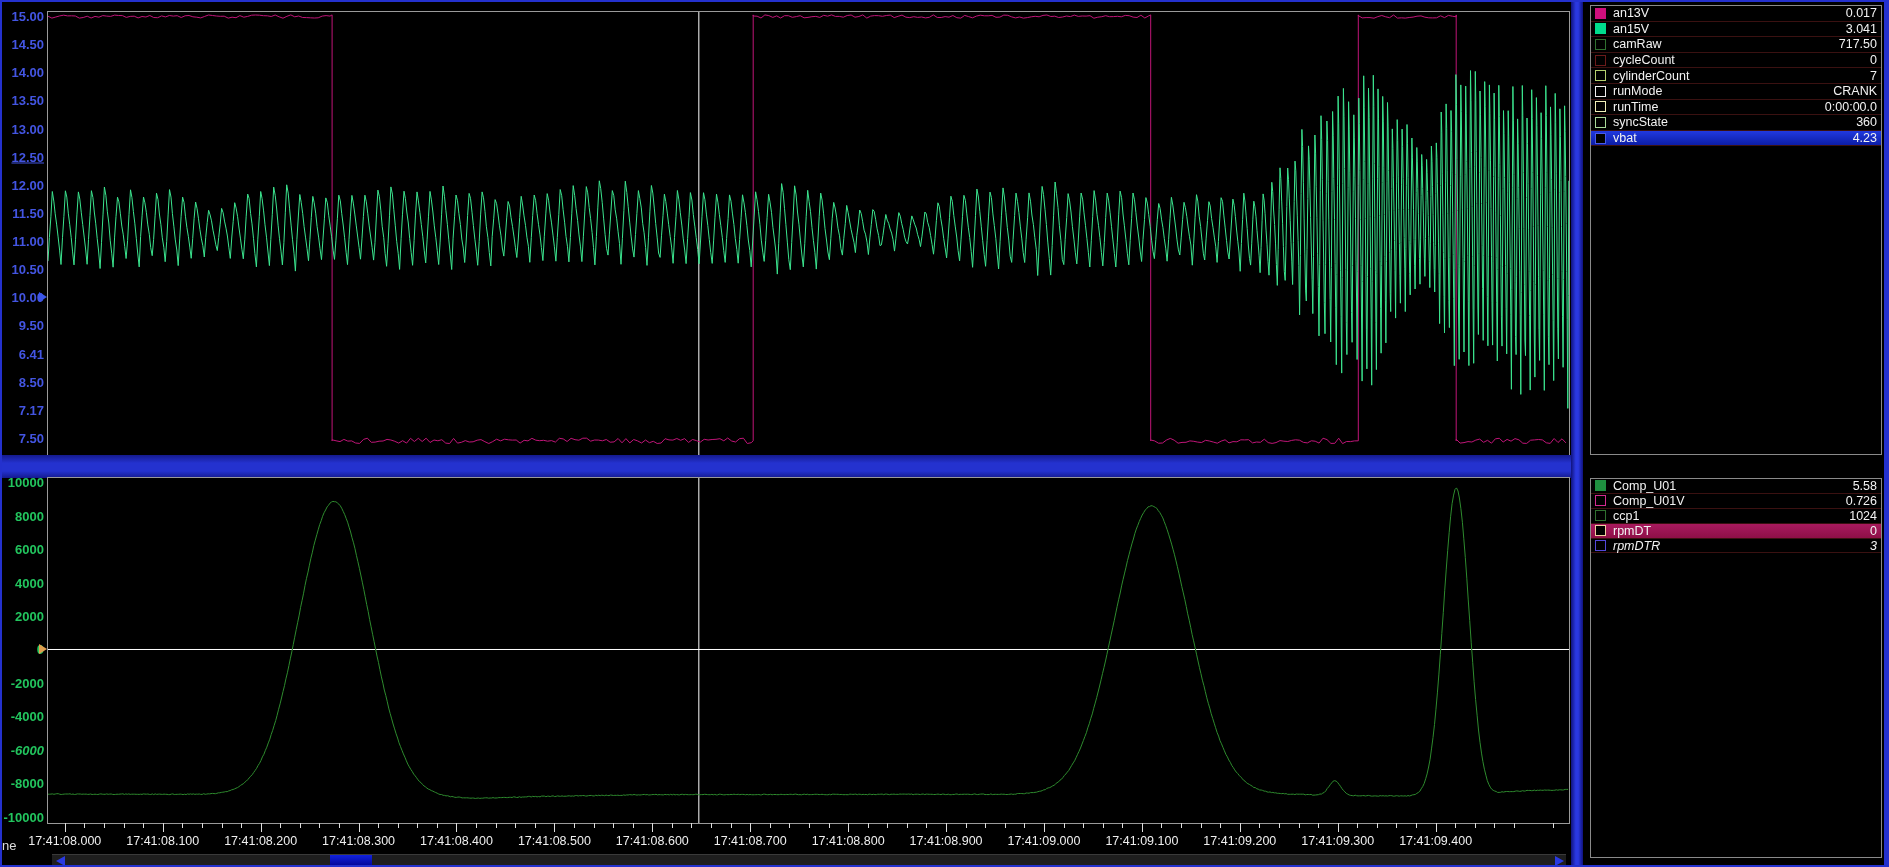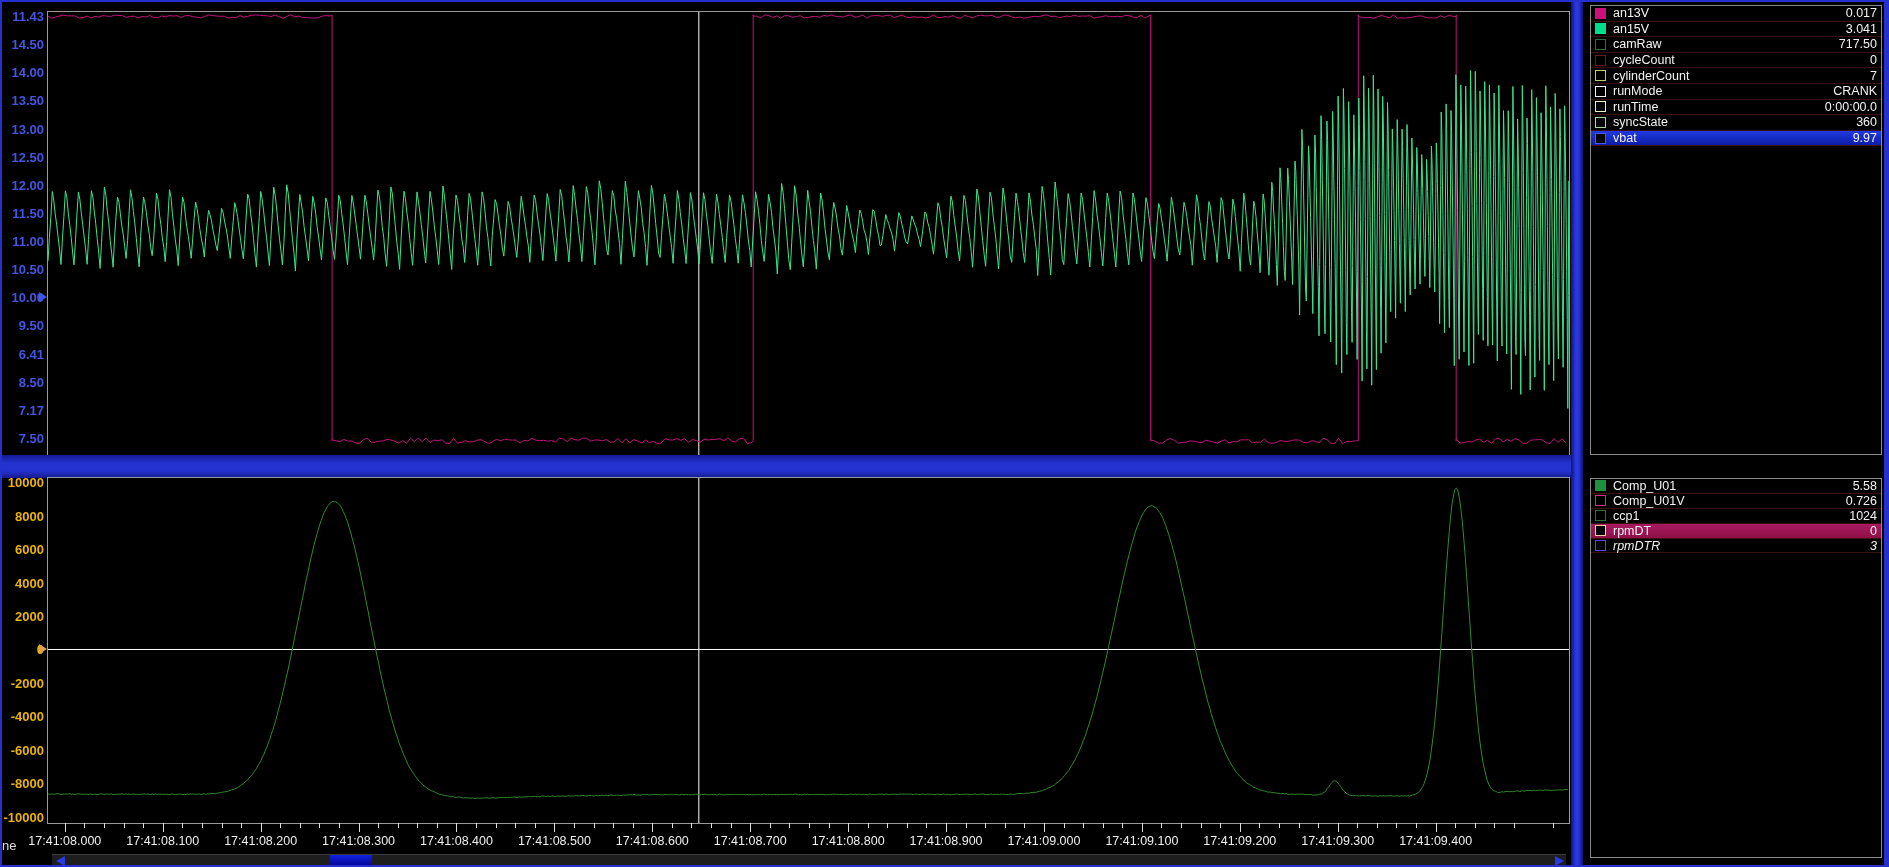--- a/index.html
+++ b/index.html
@@ -18,21 +18,21 @@
             background:linear-gradient(180deg,#141a8e,#2432cf 35%,#2432cf 70%,#141a8e);}
 
   
   .plot{position:absolute;background:#000;border:1px solid #9a9a9a;box-sizing:border-box;}
   #top-plot{left:47px;top:11px;width:1523px;height:445px;}
   #bottom-plot{left:47px;top:477px;width:1523px;height:347px;}
   .plot svg{position:absolute;left:0;top:0;}
 
   .ylab{position:absolute;font-size:13px;font-weight:bold;text-align:right;width:44px;transform:translateY(-50%);}
   .ylab.top{color:#4355e2;}
-  .ylab.bot{color:#eab308;}
+  .ylab.bot{color:#22c55e;}
   .ytick{position:absolute;background:#c8c8c8;height:1px;}
   .xtick{position:absolute;background:#dedede;width:1px;}
   .xlab{position:absolute;font-size:12.5px;color:#efefef;transform:translateX(-50%);white-space:nowrap;}
   .marker{position:absolute;width:0;height:0;border-top:5px solid transparent;border-bottom:5px solid transparent;transform:translateY(-50%);}
 
   #time-label{position:absolute;left:2px;top:838px;font-size:13px;color:#dcdcdc;}
 
   
   #scrollbar{position:absolute;left:52px;top:854px;width:1514px;height:13px;background:#1e1e1e;border-top:1px solid #3a3a3a;}
   .scroll-arrow{position:absolute;top:1px;width:0;height:0;border-top:5px solid transparent;border-bottom:5px solid transparent;}
@@ -51,31 +51,31 @@
   .ch-name{font-size:12.5px;color:#f2f2f2;white-space:nowrap;}
   .ch-val{font-size:12.5px;color:#f2f2f2;margin-left:auto;white-space:nowrap;}
 </style>
 </head>
 <body>
 
 <div id="window">
 
   <div id="chart-col">
     <div id="top-yaxis">
-        <div class="ylab top" style="left: 0px; top: 15.995px;">11.43</div>
+        <div class="ylab top" style="left: 0px; top: 15.995px;">15.00</div>
         <div class="ytick" style="left: 48px; top: 15.995px; width: 7px;"></div>
         <div class="ylab top" style="left: 0px; top: 44.1292px;">14.50</div>
         <div class="ytick" style="left: 48px; top: 44.1292px; width: 7px;"></div>
         <div class="ylab top" style="left: 0px; top: 72.2633px;">14.00</div>
         <div class="ytick" style="left: 48px; top: 72.2633px; width: 7px;"></div>
         <div class="ylab top" style="left: 0px; top: 100.397px;">13.50</div>
         <div class="ytick" style="left: 48px; top: 100.397px; width: 7px;"></div>
         <div class="ylab top" style="left: 0px; top: 128.532px;">13.00</div>
         <div class="ytick" style="left: 48px; top: 128.532px; width: 7px;"></div>
-        <div class="ylab top" style="left: 0px; top: 156.666px;">12.50</div>
+        <div class="ylab top" style="left: 0px; top: 156.666px; text-decoration: underline;">12.50</div>
         <div class="ytick" style="left: 48px; top: 156.666px; width: 7px;"></div>
         <div class="ylab top" style="left: 0px; top: 184.8px;">12.00</div>
         <div class="ytick" style="left: 48px; top: 184.8px; width: 7px;"></div>
         <div class="ylab top" style="left: 0px; top: 212.934px;">11.50</div>
         <div class="ytick" style="left: 48px; top: 212.934px; width: 7px;"></div>
         <div class="ylab top" style="left: 0px; top: 241.068px;">11.00</div>
         <div class="ytick" style="left: 48px; top: 241.068px; width: 7px;"></div>
         <div class="ylab top" style="left: 0px; top: 269.202px;">10.50</div>
         <div class="ytick" style="left: 48px; top: 269.202px; width: 7px;"></div>
         <div class="ylab top" style="left: 0px; top: 297.336px;">10.00</div>
@@ -187,21 +187,21 @@
         <div class="ylab bot" style="left: 0px; top: 582.637px;">4000</div>
         <div class="ytick" style="left: 48px; top: 582.637px; width: 7px;"></div>
         <div class="ylab bot" style="left: 0px; top: 616.067px;">2000</div>
         <div class="ytick" style="left: 48px; top: 616.067px; width: 7px;"></div>
         <div class="ylab bot" style="left: 0px; top: 649.497px;">0</div>
         <div class="ytick" style="left: 48px; top: 649.497px; width: 7px;"></div>
         <div class="ylab bot" style="left: 0px; top: 682.927px;">-2000</div>
         <div class="ytick" style="left: 48px; top: 682.927px; width: 7px;"></div>
         <div class="ylab bot" style="left: 0px; top: 716.358px;">-4000</div>
         <div class="ytick" style="left: 48px; top: 716.358px; width: 7px;"></div>
-        <div class="ylab bot" style="left: 0px; top: 749.788px;">-6000</div>
+        <div class="ylab bot" style="left: 0px; top: 749.788px; font-style: italic;">-6000</div>
         <div class="ytick" style="left: 48px; top: 749.788px; width: 7px;"></div>
         <div class="ylab bot" style="left: 0px; top: 783.218px;">-8000</div>
         <div class="ytick" style="left: 48px; top: 783.218px; width: 7px;"></div>
         <div class="ylab bot" style="left: 0px; top: 816.648px;">-10000</div>
         <div class="ytick" style="left: 48px; top: 816.648px; width: 7px;"></div>
         <div class="ytick" style="left: 48px; top: 808.291px; width: 4px; opacity: 0.8;"></div>
         <div class="ytick" style="left: 48px; top: 799.933px; width: 4px; opacity: 0.8;"></div>
         <div class="ytick" style="left: 48px; top: 791.576px; width: 4px; opacity: 0.8;"></div>
         <div class="ytick" style="left: 48px; top: 774.86px; width: 4px; opacity: 0.8;"></div>
         <div class="ytick" style="left: 48px; top: 766.503px; width: 4px; opacity: 0.8;"></div>
@@ -382,21 +382,21 @@
           <span class="ch-val">0:00:00.0</span>
         </div>
         <div class="ch-row" style="height: 15.6px;">
           <span class="ch-swatch" style="background: rgb(0, 0, 0); border: 1px solid rgb(168, 216, 152);"></span>
           <span class="ch-name">syncState</span>
           <span class="ch-val">360</span>
         </div>
         <div class="ch-row" style="height: 15.6px; background: linear-gradient(rgb(33, 57, 224), rgb(12, 29, 166));">
           <span class="ch-swatch" style="background: rgb(0, 0, 0); border: 1px solid rgb(74, 90, 232);"></span>
           <span class="ch-name">vbat</span>
-          <span class="ch-val">9.97</span>
+          <span class="ch-val">4.23</span>
         </div>
       </div>
     <div class="channel-panel" id="panel-bottom">
         <div class="ch-row" style="height: 14.9px;">
           <span class="ch-swatch" style="background: rgb(31, 143, 64); border: 1px solid rgb(31, 143, 64);"></span>
           <span class="ch-name">Comp_U01</span>
           <span class="ch-val">5.58</span>
         </div>
         <div class="ch-row" style="height: 14.9px;">
           <span class="ch-swatch" style="background: rgb(0, 0, 0); border: 1px solid rgb(211, 42, 144);"></span>

